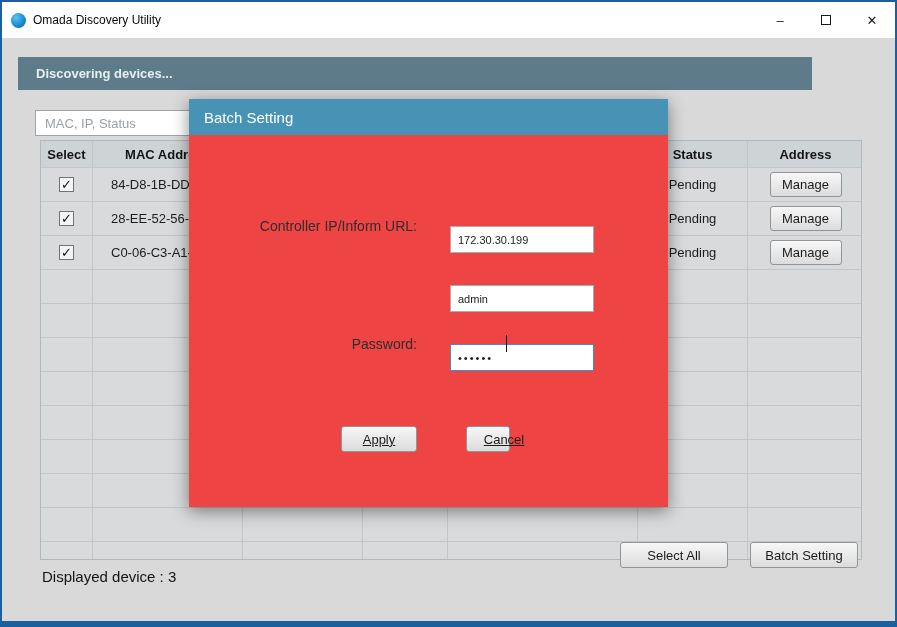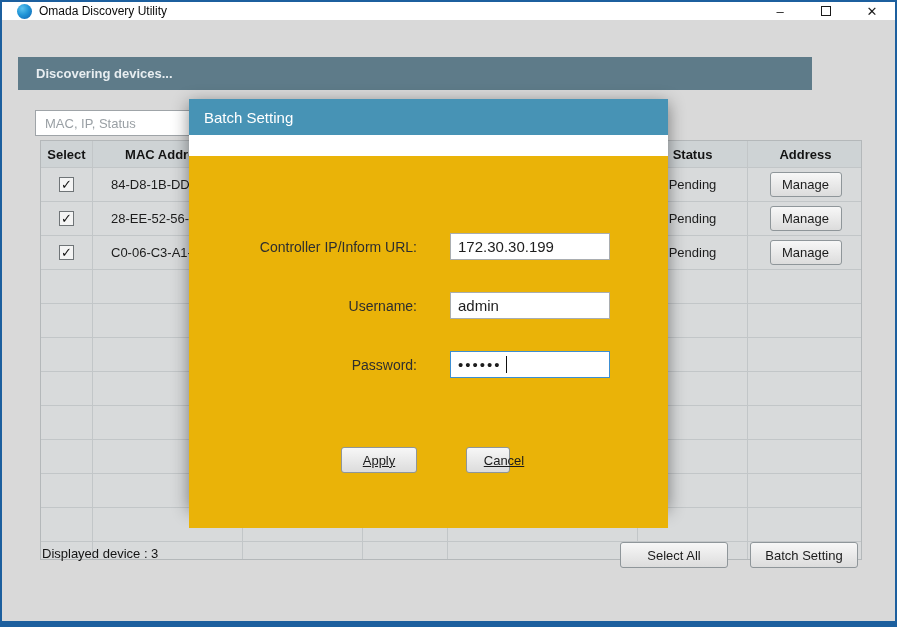--- a/index.html
+++ b/index.html
@@ -5,21 +5,21 @@
   * { box-sizing: border-box; margin: 0; padding: 0; font-family: "Liberation Sans", "DejaVu Sans", sans-serif; }
   html, body { width: 897px; height: 627px; background: #f0f0f0; }
 
   .window {
     position: relative; width: 897px; height: 627px;
     border: 2px solid #1c5f9e; border-bottom-width: 6px;
     background: #d9d9d9; overflow: hidden;
   }
 
   
-  .titlebar { position: absolute; left: 0; top: 0; right: 0; height: 18px; background: #ffffff; display: flex; align-items: center; padding-left: 15px; }
+  .titlebar { position: absolute; left: 0; top: 0; right: 0; height: 36px; background: #ffffff; display: flex; align-items: center; padding-left: 9px; }
   .app-icon { width: 15px; height: 15px; border-radius: 50%; background: radial-gradient(circle at 35% 30%, #5cc3ee 0%, #2196d8 45%, #0d5fae 100%); margin-right: 7px; flex: 0 0 auto; }
   .win-title { font-size: 12px; color: #0a0a0a; }
   .win-controls { margin-left: auto; display: flex; height: 100%; }
   .win-btn { width: 46px; height: 100%; border: 0; background: transparent; font-size: 13px; color: #1a1a1a; display: flex; align-items: center; justify-content: center; cursor: pointer; }
   .max-box { width: 10px; height: 10px; border: 1px solid #1a1a1a; display: block; }
 
   
   .banner { position: absolute; left: 16px; top: 55px; width: 794px; height: 33px; background: #5e7b89; display: flex; align-items: center; padding-left: 18px; }
   .banner-text { color: #e8eef1; font-size: 13px; font-weight: bold; }
 
@@ -35,34 +35,34 @@
   .cell { border-right: 1px solid #c2c6c8; border-bottom: 1px solid #c2c6c8; display: flex; align-items: center; justify-content: center; font-size: 13px; color: #1c1c1c; overflow: hidden; white-space: nowrap; flex: 0 0 auto; }
   .c0 { width: 52px; } .c1 { width: 150px; } .c2 { width: 120px; } .c3 { width: 85px; } .c4 { width: 190px; } .c5 { width: 110px; } .c6 { width: 115px; border-right: 0; }
   .cell.mac { justify-content: flex-start; padding-left: 18px; }
   .checkbox { width: 15px; height: 15px; border: 1px solid #6f7477; background: #f4f4f4; display: flex; align-items: center; justify-content: center; font-size: 13px; line-height: 13px; color: #101010; font-weight: bold; cursor: pointer; }
 
   
   .btn { border: 1px solid #8f969a; background: linear-gradient(#f7f7f7, #dcdcdc); border-radius: 3px; font-size: 13px; color: #1b1b1b; display: flex; align-items: center; justify-content: center; cursor: pointer; }
   .manage-btn { width: 72px; height: 25px; }
 
   
-  .footer-text { position: absolute; left: 40px; top: 544px; font-size: 13px; color: #141414; }
+  .footer-text { position: absolute; left: 40px; top: 566px; font-size: 15px; color: #141414; }
   .footer-btn { position: absolute; top: 540px; height: 26px; width: 108px; }
   .select-all-btn { left: 618px; }
   .batch-setting-btn { left: 748px; }
 
   
   .modal { position: absolute; left: 187px; top: 97px; width: 479px; height: 408px; background: #fff; box-shadow: 0 4px 16px rgba(0,0,0,0.45); z-index: 10; }
   .modal-header { height: 36px; background: #4793b5; display: flex; align-items: center; padding-left: 15px; }
   .modal-title { color: #ffffff; font-size: 15px; }
-  .modal-body { position: relative; height: 372px; background: #eab308; margin-top: 21px; }
+  .modal-body { position: relative; height: 372px; background: #ef4444; }
   .field { position: absolute; left: 0; width: 100%; height: 27px; display: flex; align-items: center; }
   .f0 { top: 77px; } .f1 { top: 136px; } .f2 { top: 195px; }
   .field label { width: 228px; text-align: right; font-size: 14px; color: #2e2e2e; }
-  .field input { position: absolute; left: 261px; top: 0; width: 160px; height: 27px; border: 1px solid #a9adb0; padding: 0 7px; font-size: 15px; color: #1d1d1d; background: #fff; }
+  .field input { position: absolute; left: 261px; top: 14px; width: 144px; height: 27px; border: 1px solid #a9adb0; padding: 0 7px; font-size: 11px; color: #1d1d1d; background: #fff; }
   .field.focused input { border: 1px solid #3c8ed2; }
   .field input.masked { letter-spacing: 2px; }
   .caret { position: absolute; left: 317px; top: 5px; width: 1px; height: 17px; background: #111; }
   .modal-btn { position: absolute; top: 291px; height: 26px; text-decoration: underline; }
   .apply-btn { left: 152px; width: 76px; }
   .cancel-btn { left: 277px; width: 44px; padding-left: 32px; }
 </style>
 </head>
 <body>
 
@@ -227,21 +227,20 @@
       <span class="modal-title">Batch Setting</span>
     </div>
     <div class="modal-body">
 
       <div class="field f0">
         <label>Controller IP/Inform URL:</label>
         <input type="text" value="172.30.30.199" style="">
       </div>
 
       <div class="field f1">
-        <label>Username:</label>
         <input type="text" value="admin" style="">
       </div>
 
       <div class="field f2 focused">
         <label>Password:</label>
         <input type="text" class="masked" value="••••••" style="">
         <span class="caret"></span>
       </div>
 
       <button class="btn modal-btn apply-btn">Apply</button>

